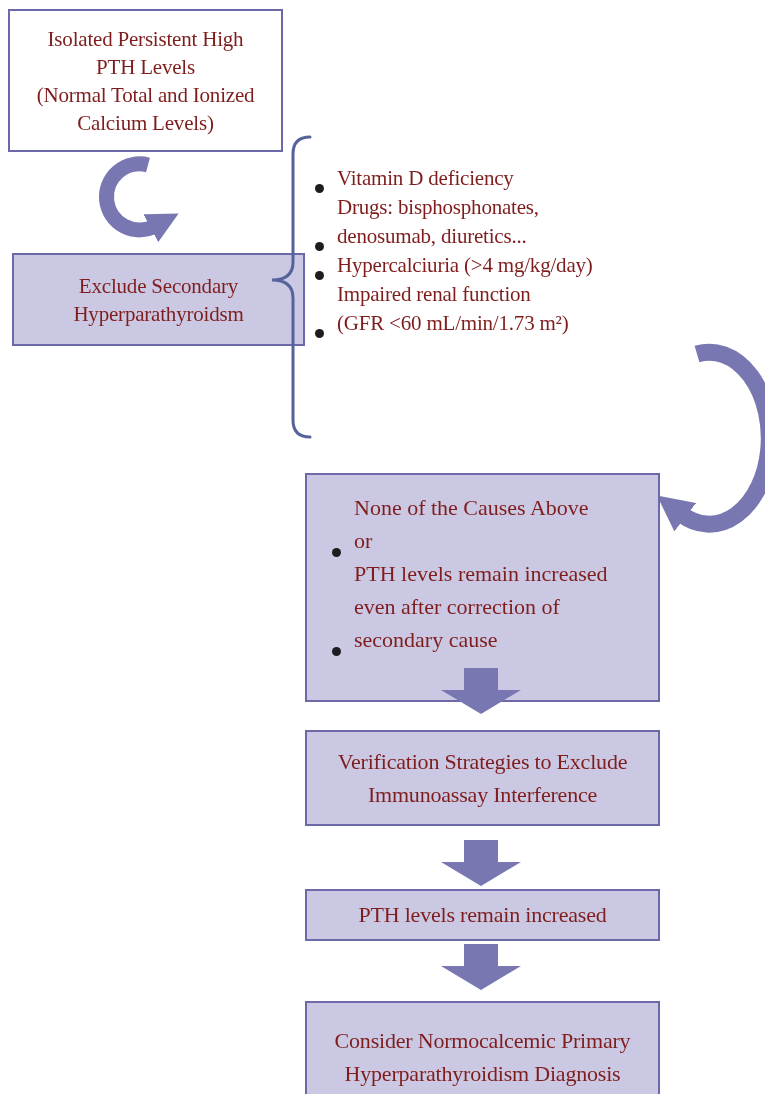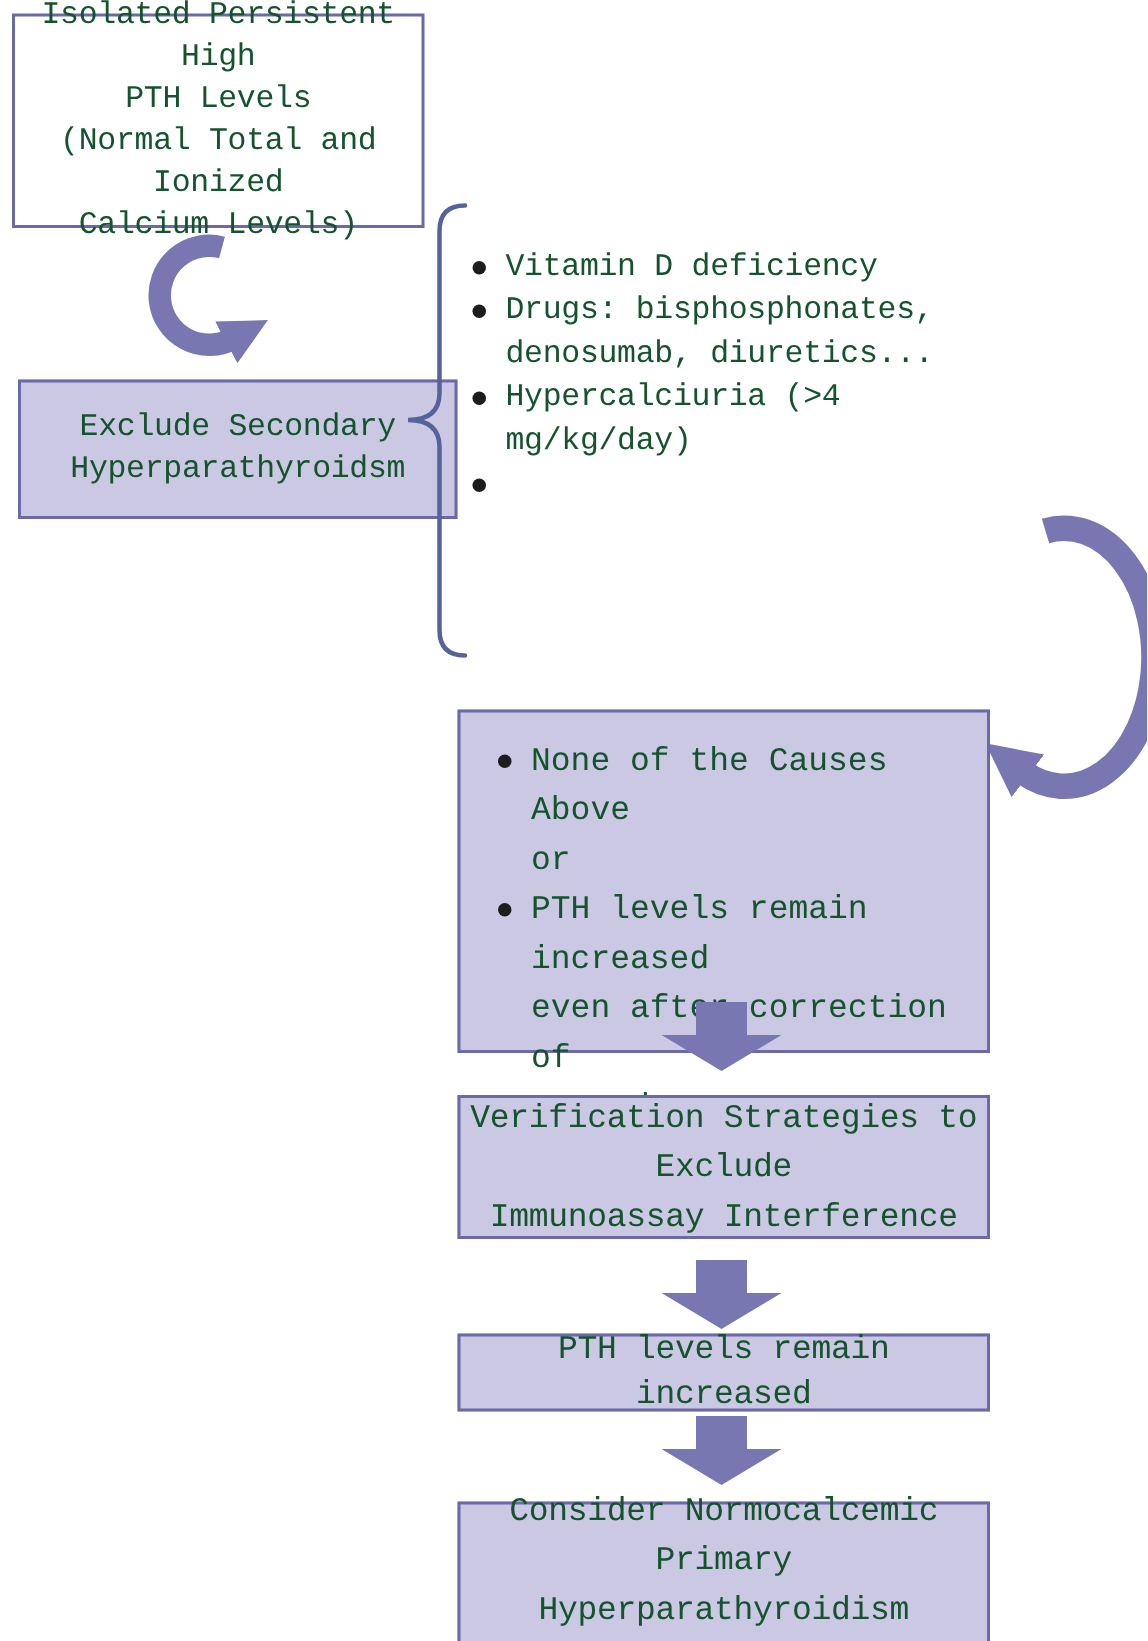--- a/index.html
+++ b/index.html
@@ -1,35 +1,35 @@
 <!DOCTYPE html>
 <html><head>
 <meta charset="utf-8">
 <style>
   html,body{margin:0;padding:0;background:#ffffff;}
   .canvas{
     position:relative;width:765px;height:1094px;background:#ffffff;
-    font-family:Liberation Mono, monospace;color:#14532d;overflow:hidden;
+    font-family:Liberation Serif, serif;color:#7f1d1d;overflow:hidden;
   }
   .box{
     position:absolute;box-sizing:border-box;border:2px solid #6b69a8;
     display:flex;align-items:center;justify-content:center;text-align:center;
   }
   .box .box-text{white-space:pre-line;letter-spacing:-0.2px;}
   .fill{background:#cbc8e3;}
   .white{background:#ffffff;}
 
   .box-start{left:8px;top:9px;width:275px;height:143px;font-size:21px;line-height:28px;}
   .box-exclude{left:12px;top:253px;width:293px;height:93px;font-size:21px;line-height:28px;}
 
   .causes-list{
     position:absolute;left:315px;top:164px;width:345px;margin:0;padding:0;list-style:none;
     font-size:21px;line-height:29px;letter-spacing:-0.2px;
   }
-  .cause-item{display:flex;align-items:flex-start;}
+  .cause-item{display:flex;align-items:flex-end;}
   .dot{flex:0 0 9px;width:9px;height:9px;border-radius:50%;background:#1d1d1d;margin:10px 13px 0 0;}
   .cause-text{white-space:pre-line;}
 
   .box-criteria{
     left:305px;top:473px;width:355px;height:229px;
     display:block;text-align:left;font-size:22px;line-height:33px;
     padding:16px 8px 0 25px;
   }
   .box-criteria .cause-item{margin:0;}
   .box-criteria .dot{margin-top:12px;}
@@ -85,20 +85,22 @@
       <span class="dot"></span>
       <span class="cause-text">Drugs: bisphosphonates,
 denosumab, diuretics...</span>
     </li>
     <li class="cause-item">
       <span class="dot"></span>
       <span class="cause-text">Hypercalciuria (&gt;4 mg/kg/day)</span>
     </li>
     <li class="cause-item">
       <span class="dot"></span>
+      <span class="cause-text">Impaired renal function
+(GFR &lt;60 mL/min/1.73 m²)</span>
     </li>
   </ul>
 
   <svg class="svgabs" style="left:635px;top:338px;" width="130" height="210" viewBox="0 0 130 210">
     <path class="arrow-stroke" d="M 62 16 A 60 86 0 1 1 46 176" stroke-width="17" marker-end="url(#arrowhead)"></path>
   </svg>
 
   <div class="box fill box-criteria">
     <div class="cause-item">
       <span class="dot"></span>

